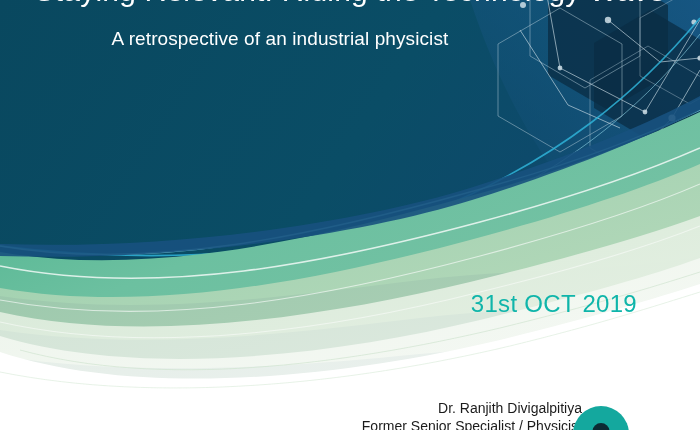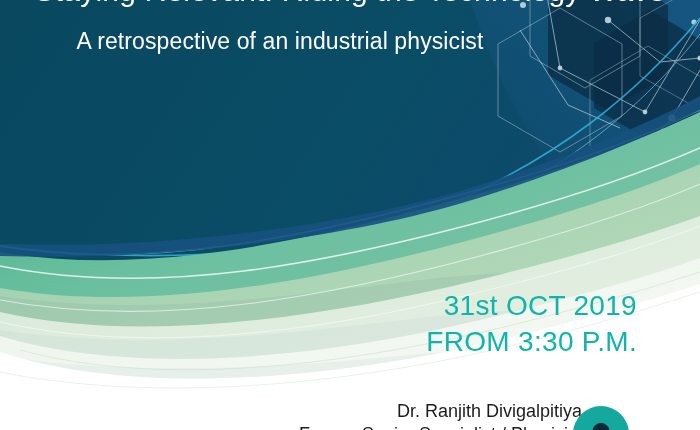--- a/index.html
+++ b/index.html
@@ -17,34 +17,34 @@
   
   .layer{position:absolute;}
 
   #title-clip{
     left:0;top:-26px;width:700px;text-align:center;
     font-size:30px;color:#ffffff;letter-spacing:.2px;
     white-space:nowrap;overflow:hidden;
   }
   #subtitle{
     left:0;top:28px;width:560px;text-align:center;
-    font-size:23px;color:#ffffff;letter-spacing:.1px;white-space:nowrap;
+    font-size:19px;color:#ffffff;letter-spacing:.1px;white-space:nowrap;
   }
 
   #event-block{
     right:63px;top:288px;width:420px;text-align:right;
     color:#0fb5aa;line-height:1.30;
   }
-  .event-line{font-size:28px;letter-spacing:.3px;white-space:nowrap;}
+  .event-line{font-size:24px;letter-spacing:.3px;white-space:nowrap;}
 
   #speaker-block{
     right:118px;top:400px;width:420px;text-align:right;
     color:#1b1b1b;line-height:1.25;
   }
-  .speaker-line{font-size:18px;white-space:nowrap;}
+  .speaker-line{font-size:14px;white-space:nowrap;}
   #speaker-role{color:#1b1b1b;}
 
   #speaker-badge{
     left:573px;top:406px;width:56px;height:56px;
     border-radius:50%;background:#14a89e;overflow:hidden;
   }
   #speaker-badge .head{
     position:absolute;left:50%;top:17px;transform:translateX(-50%);
     width:17px;height:17px;border-radius:50%;background:#0c2a33;
   }
@@ -151,21 +151,20 @@
                L0,256 C180,262 362,234 472,200 C562,172 642,140 700,110 Z" fill="#17517e" opacity="0.9"></path>
     </g>
   </svg>
 
   <div class="layer" id="title-clip">Staying Relevant: Riding the Technology Wave</div>
 
   <div class="layer" id="subtitle">A retrospective of an industrial physicist</div>
 
   <div class="layer" id="event-block">
     <div class="event-line">31st OCT 2019</div>
-    <div class="event-line">FROM 3:30 P.M.</div>
   </div>
 
   <div class="layer" id="speaker-block">
     <div class="speaker-line">Dr. Ranjith Divigalpitiya</div>
     <div class="speaker-line" id="speaker-role">Former Senior Specialist / Physicist</div>
   </div>
 
   <div class="layer" id="speaker-badge">
     <div class="head"></div>
 

